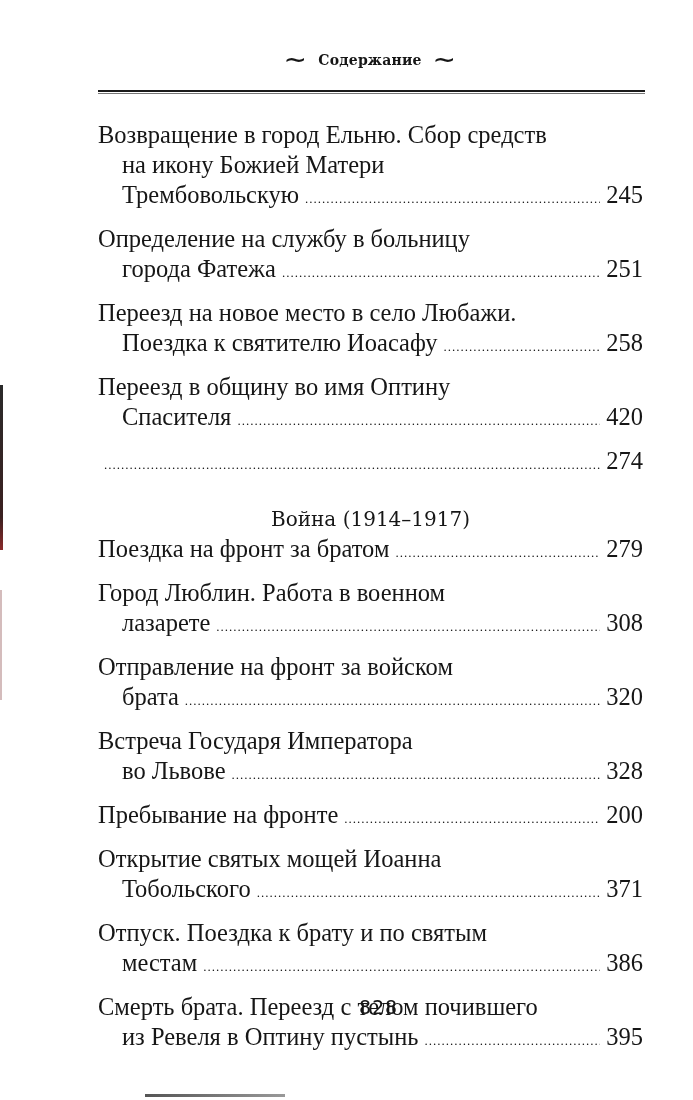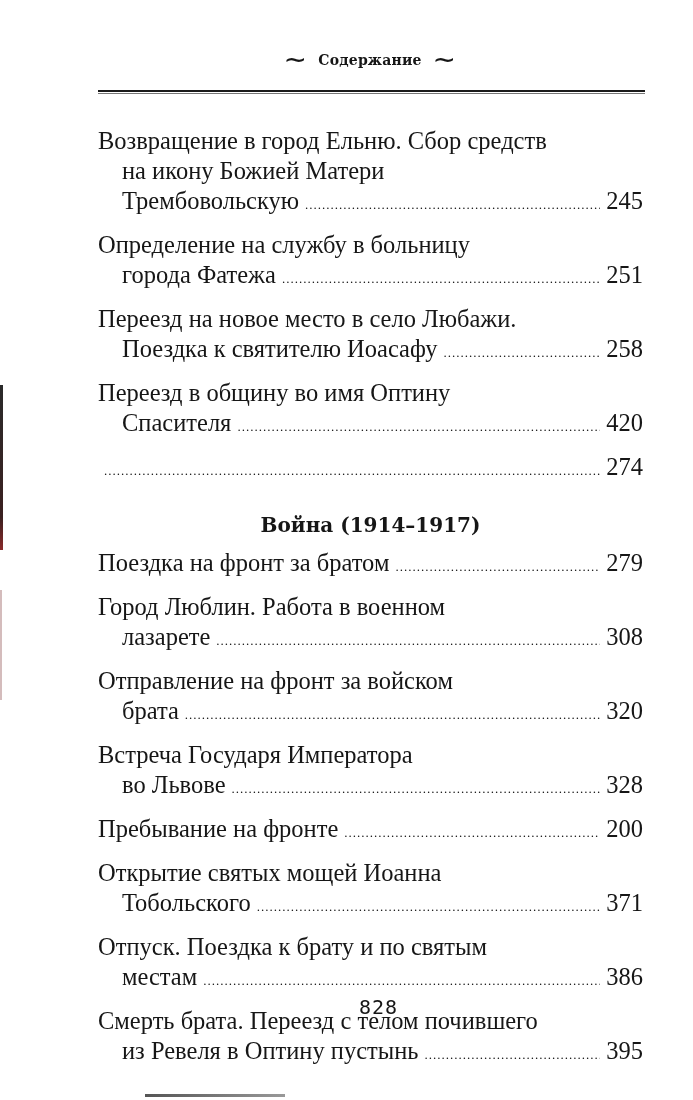--- a/index.html
+++ b/index.html
@@ -24,42 +24,42 @@
       text-align: center;
       font-family: "DejaVu Serif", serif;
       font-weight: bold; font-size: 14px; letter-spacing: .2px;
     }
     .header .swash { display: inline-block; font-size: 20px; vertical-align: -2px; margin: 0 14px; transform: scaleX(1.4); }
     .rule {
       position: absolute; top: 90px; left: 98px; width: 547px; height: 4px;
       background: linear-gradient(#1a1a1a 0 55%, #fff 55% 70%, #777 70% 100%);
     }
     .toc {
-      position: absolute; top: 126px; left: 98px; width: 545px;
+      position: absolute; top: 120px; left: 98px; width: 545px;
       font-family: "Liberation Serif", serif;
       font-size: 24.5px; line-height: 30px;
     }
     .entry { margin-bottom: 10px; }
     .entry .line { display: block; white-space: nowrap; }
     .entry .indent { padding-left: 24px; }
     .lastline { display: flex; align-items: baseline; }
     .lastline .t { white-space: nowrap; }
     .lastline .dots {
       flex: 1; overflow: hidden; white-space: nowrap;
       margin: 0 6px; letter-spacing: 1px; font-size: 13px;
     }
     .lastline .dots::after {
       content: "................................................................................................................................................................................";
     }
     .lastline .pg { white-space: nowrap; }
     .section-title {
-      text-align: center; font-weight: bold;
+      text-align: center; font-weight: normal;
       font-family: "DejaVu Serif", serif;
       font-size: 20px; line-height: 30px;
-      margin: 24px 0 8px 0;
+      margin: 24px 0 0 0;
     }
     .page-number {
       position: absolute; top: 995px; left: 0; width: 693px;
       text-align: center;
       font-family: "DejaVu Sans Mono", monospace;
       font-size: 20px; letter-spacing: 1px; margin-left: 32px;
     }
     .bottom-mark {
       position: absolute; top: 1094px; left: 145px; width: 140px; height: 3px;
       background: linear-gradient(90deg, #555, #999);

